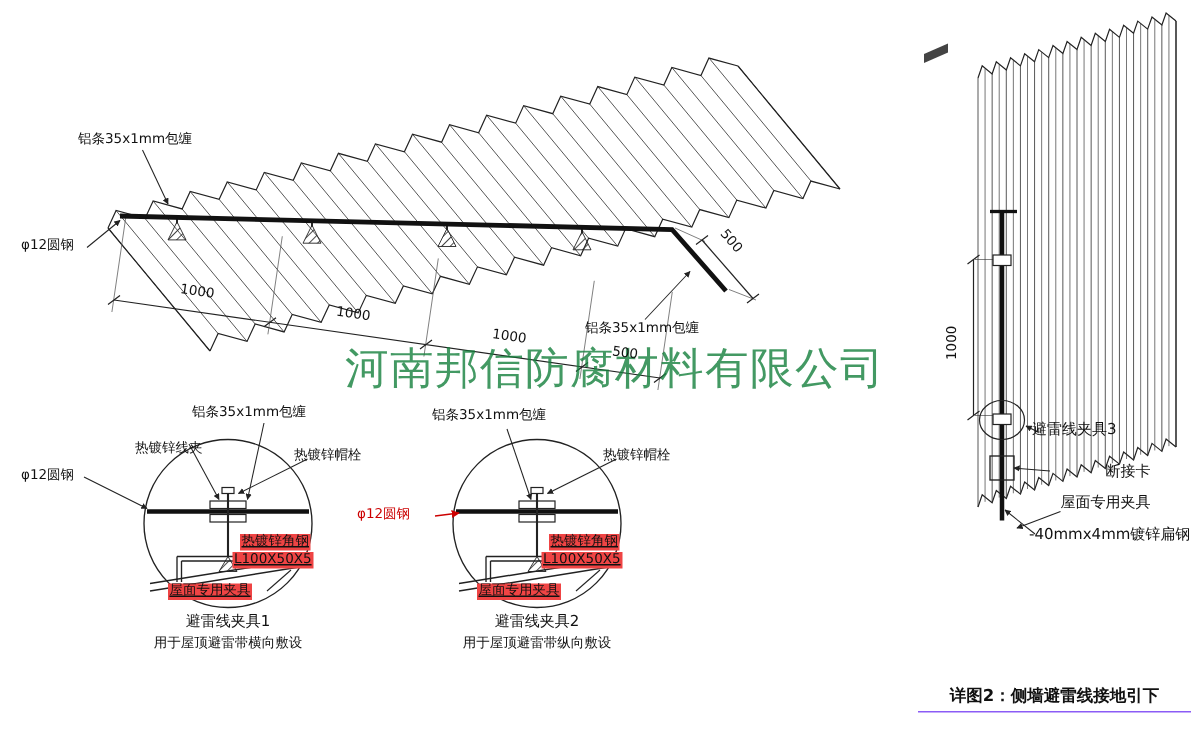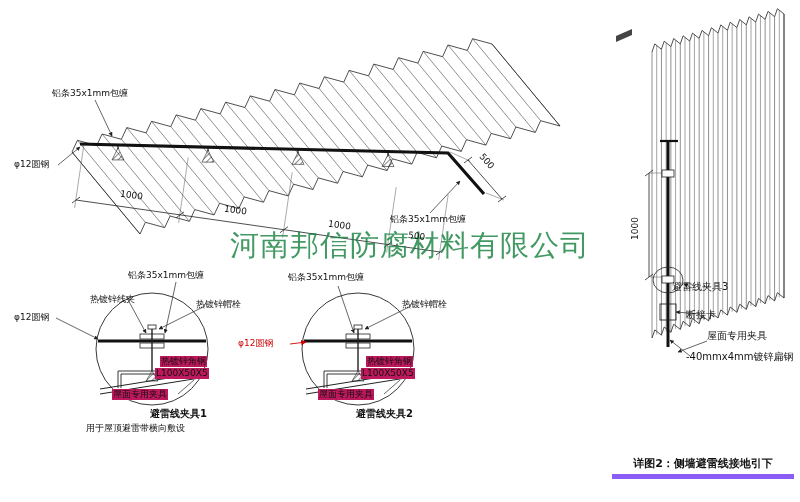--- a/index.html
+++ b/index.html
@@ -1,28 +1,28 @@
 <!DOCTYPE html>
 <html><head>
 <meta charset="utf-8">
 <style>
   html,body{margin:0;padding:0;background:#fff;}
   #page{position:relative;width:800px;height:502px;background:#fff;overflow:hidden;
         font-family:"DejaVu Sans","Liberation Sans",sans-serif;color:#111;}
   .lbl{position:absolute;font-size:9px;line-height:11px;white-space:nowrap;color:#111;}
   .lbl10{font-size:10px;line-height:12px;}
-  .bg{background:#be185d;padding:0 1px;}
+  .bg{background:#ef4444;padding:0 1px;text-decoration:underline;}
   .red{color:#cc0000;}
   .rot8{transform:rotate(8deg);}
   .rot49{transform:rotate(49deg);}
   .rotv{transform:rotate(-90deg);transform-origin:0 0;}
-  .ttl{position:absolute;text-align:right;font-size:10px;font-weight:700;white-space:nowrap;}
-  .sub{position:absolute;font-size:9px;white-space:nowrap;}
+  .ttl{position:absolute;text-align:center;font-size:10px;font-weight:400;white-space:nowrap;}
+  .sub{position:absolute;text-align:center;font-size:9px;white-space:nowrap;}
   .caption{position:absolute;text-align:center;font-size:11px;font-weight:600;
-           border-bottom:5px solid #8b5cf6;padding-bottom:3px;white-space:nowrap;}
+           border-bottom:1px solid #8b5cf6;padding-bottom:3px;white-space:nowrap;}
   .watermark{position:absolute;left:230px;top:226px;font-size:29px;letter-spacing:1px;
              color:#15803d;opacity:.8;font-weight:500;white-space:nowrap;}
   svg{position:absolute;left:0;top:0;}
 </style>
 </head>
 <body>
 
 <div id="page">
 
   <svg width="800" height="502" viewBox="0 0 800 502">
@@ -215,22 +215,23 @@
   <div class="ttl" style="left:97px;top:407px;width:110px">避雷线夹具1</div>
   <div class="sub" style="left:86px;top:422px;width:132px">用于屋顶避雷带横向敷设</div>
 
   <div class="lbl" style="left:288px;top:272px">铝条35x1mm包缠</div>
   <div class="lbl" style="left:402px;top:299px">热镀锌帽栓</div>
   <div class="lbl red" style="left:238px;top:338px">φ12圆钢</div>
   <div class="lbl bg" style="left:366px;top:356px">热镀锌角钢</div>
   <div class="lbl bg" style="left:361px;top:368px">L100X50X5</div>
   <div class="lbl bg" style="left:318px;top:389px">屋面专用夹具</div>
   <div class="ttl" style="left:303px;top:407px;width:110px">避雷线夹具2</div>
+  <div class="sub" style="left:292px;top:422px;width:132px">用于屋顶避雷带纵向敷设</div>
 
   <div class="lbl rotv" style="left:630px;top:240px">1000</div>
-  <div class="lbl lbl10" style="left:672px;top:281px">避雷线夹具3</div>
-  <div class="lbl lbl10" style="left:686px;top:309px">断接卡</div>
+  <div class="lbl lbl10" style="left:688px;top:281px">避雷线夹具3</div>
+  <div class="lbl lbl10" style="left:737px;top:309px">断接卡</div>
   <div class="lbl lbl10" style="left:707px;top:330px">屋面专用夹具</div>
   <div class="lbl lbl10" style="left:686px;top:351px">-40mmx4mm镀锌扁钢</div>
 
   <div class="caption" style="left:612px;top:456px;width:182px">详图2：侧墙避雷线接地引下</div>
 
 </div>
 
 </body></html>

